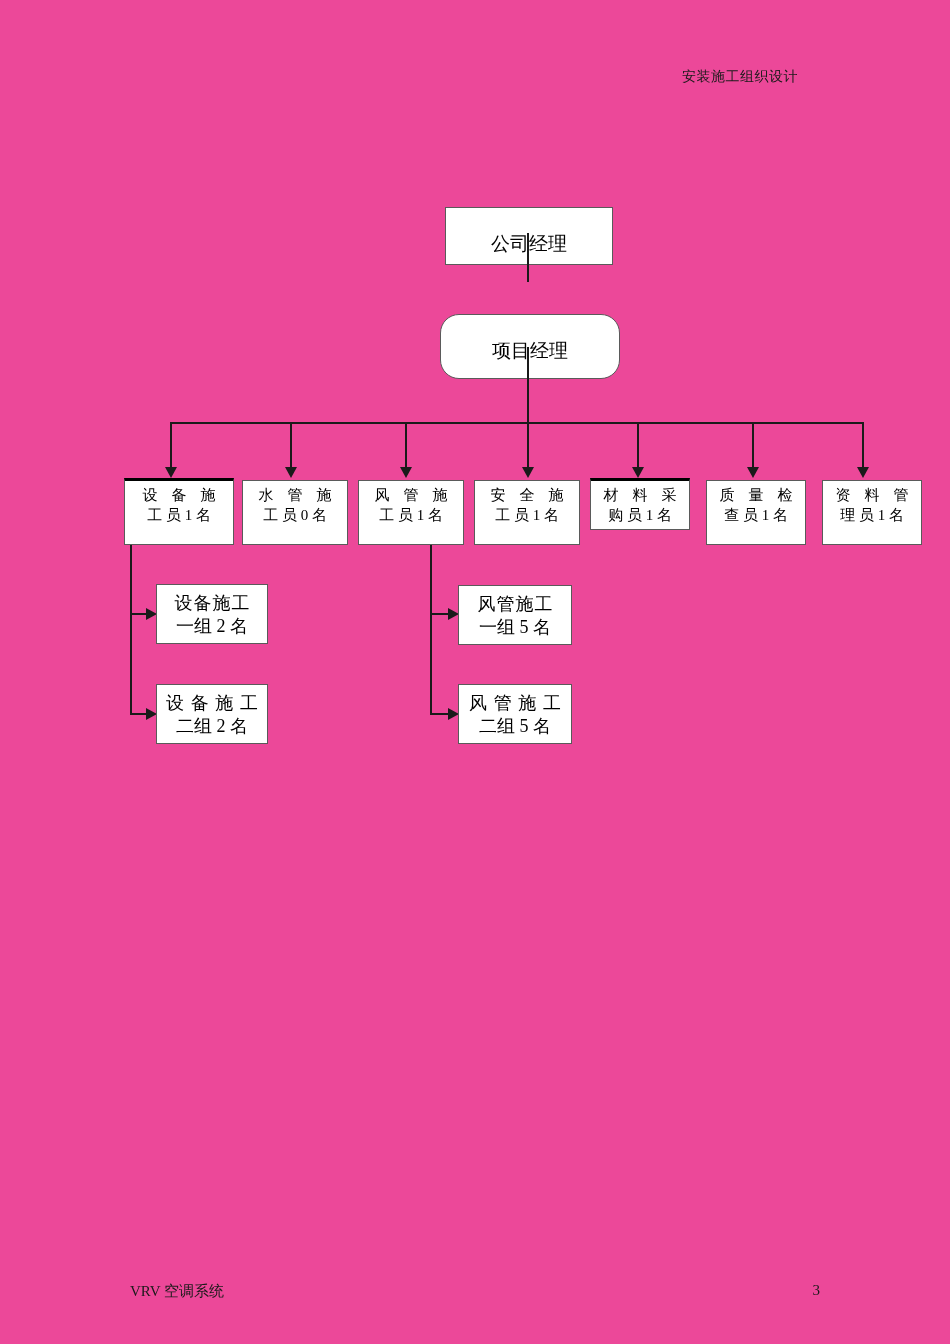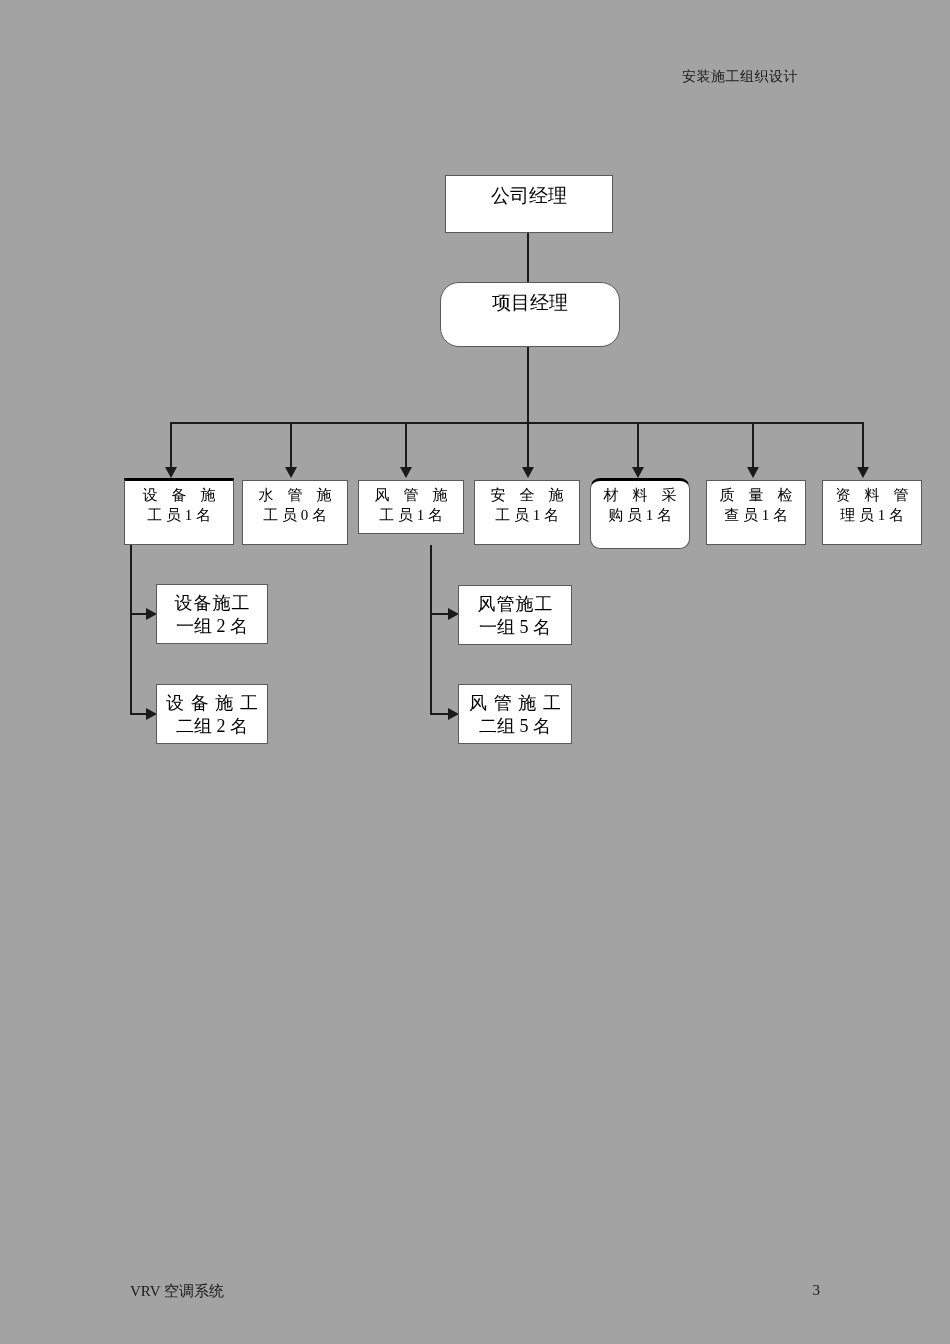--- a/index.html
+++ b/index.html
@@ -8,21 +8,21 @@
     background: #ffffff;
   }
   body {
     font-family: "Liberation Serif", "DejaVu Serif", serif;
     color: #000000;
   }
   #page {
     position: relative;
     width: 950px;
     height: 1344px;
-    background: #a3a3a3;
+    background: #ec4899;
     overflow: hidden;
   }
 
   
   .doc-header {
     position: absolute;
     top: 68px;
     right: 152px;
     font-family: "Liberation Serif", "DejaVu Serif", serif;
     font-size: 14px;
@@ -83,21 +83,22 @@
   
   .node.spread .ln1 {
     letter-spacing: 0.34em;
     text-indent: 0.34em;
   }
   .node.topshadow { border-top: 3px solid #000000; }
 
   
   .node.mgr {
     font-size: 19px;
-    padding-top: 8px;
+    padding-top: 24px;
+    margin-top: 32px;
   }
   
   .node.role {
     font-size: 15px;
     padding-top: 5px;
   }
   
   .node.sub {
     font-size: 18px;
     padding-top: 7px;
@@ -179,31 +180,31 @@
     <div class="node role spread topshadow" style="left:124px; top:478px; width:110px; height:67px;">
       <span class="ln ln1">设 备 施</span>
       <span class="ln ln2">工 员 1 名</span>
     </div>
 
     <div class="node role spread" style="left:242px; top:480px; width:106px; height:65px;">
       <span class="ln ln1">水 管 施</span>
       <span class="ln ln2">工 员 0 名</span>
     </div>
 
-    <div class="node role spread" style="left:358px; top:480px; width:106px; height:54px;">
+    <div class="node role spread" style="left:358px; top:480px; width:106px; height:65px;">
       <span class="ln ln1">风 管 施</span>
       <span class="ln ln2">工 员 1 名</span>
     </div>
 
     <div class="node role spread" style="left:474px; top:480px; width:106px; height:65px;">
       <span class="ln ln1">安 全 施</span>
       <span class="ln ln2">工 员 1 名</span>
     </div>
 
-    <div class="node role spread topshadow" style="left:590px; top:478px; width:100px; height:71px;border-radius:10px;">
+    <div class="node role spread topshadow" style="left:590px; top:478px; width:100px; height:52px;">
       <span class="ln ln1">材 料 采</span>
       <span class="ln ln2">购 员 1 名</span>
     </div>
 
     <div class="node role spread" style="left:706px; top:480px; width:100px; height:65px;">
       <span class="ln ln1">质 量 检</span>
       <span class="ln ln2">查 员 1 名</span>
     </div>
 
     <div class="node role spread" style="left:822px; top:480px; width:100px; height:65px;">

